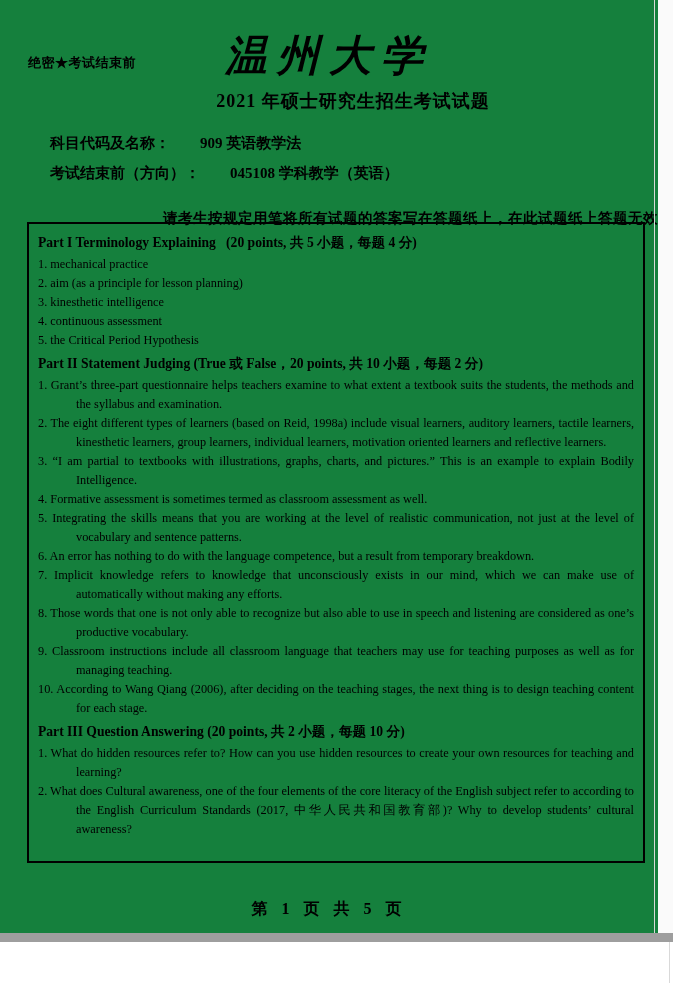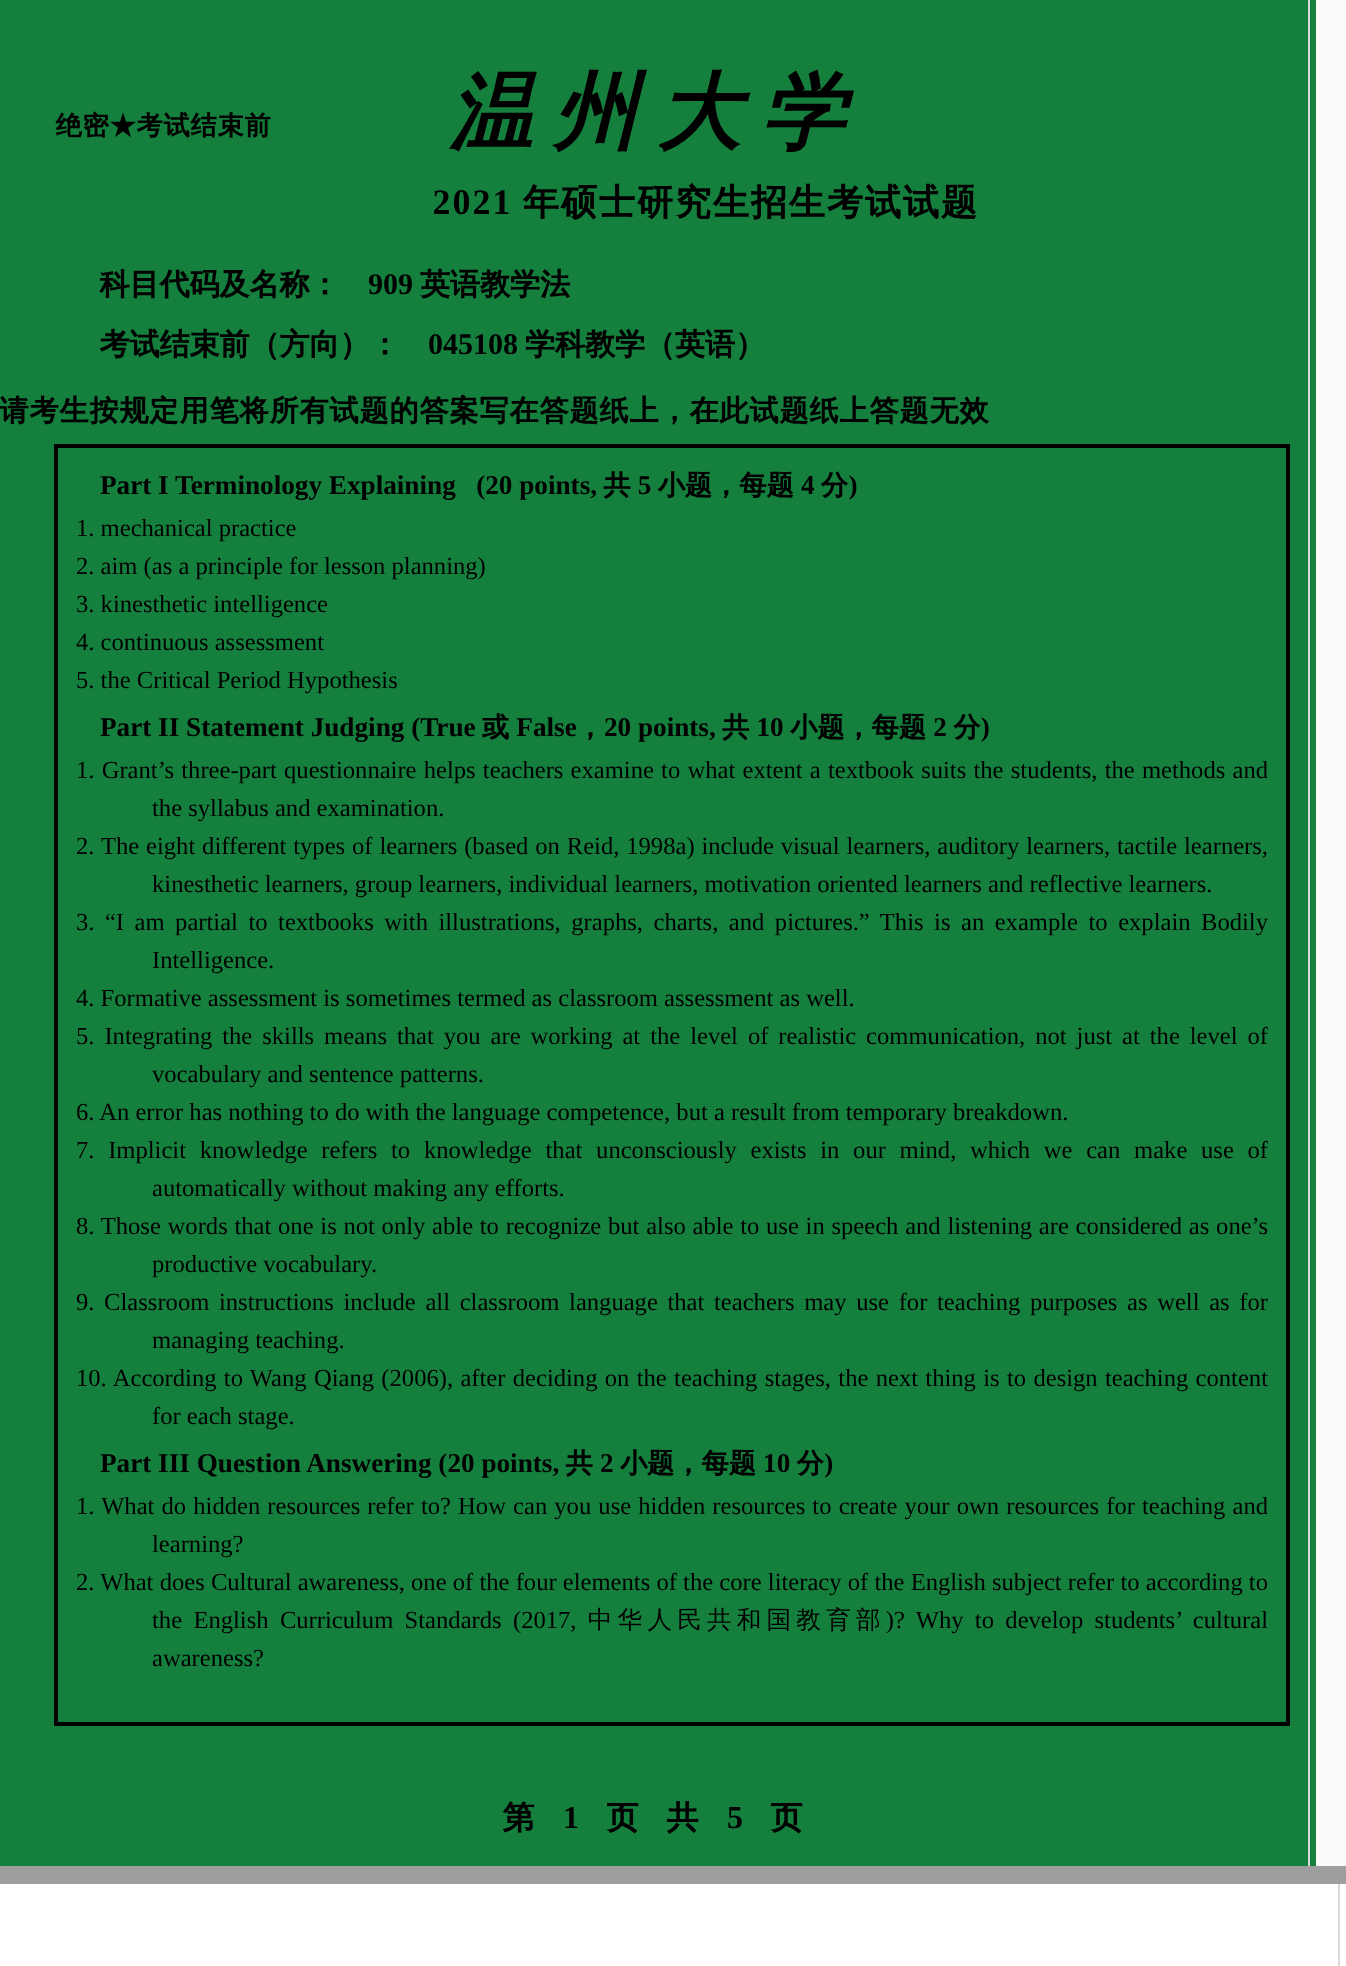--- a/index.html
+++ b/index.html
@@ -27,33 +27,33 @@
     font-family:Liberation Mono, monospace;
     font-size:42px; font-weight:bold; font-style:italic;
     letter-spacing:10px; line-height:50px;
   }
   .exam-title {
     text-align:center; font-size:18px; font-weight:bold;
     margin-top:6px; letter-spacing:1px; line-height:22px;padding-left:48px;
   }
   .meta { margin:16px 0 0 50px; font-size:15px; font-weight:bold; line-height:30px; }
   .meta-line span { white-space:pre; }
-  .meta-value { margin-left:14px; }
+  .meta-value { margin-left:30px; }
   .instruction {
-    text-align:left; font-size:14.5px; font-weight:bold;
-    margin-top:9px; line-height:18px; letter-spacing:0.5px;
+    text-align:right; font-size:14.5px; font-weight:bold;
+    margin-top:21px; line-height:18px; letter-spacing:0.5px;
   }
   .qbox {
     position:absolute; left:27px; top:222px; width:618px; height:641px;
     border:2px solid #000; box-sizing:border-box;
     padding:5px 9px 3px 9px; overflow:hidden;
   }
   .sec-h {
     font-size:13.6px; font-weight:bold; line-height:19px;
-    margin:4px 0 3px 12px; white-space:pre-wrap;
+    margin:4px 0 3px 0; white-space:pre-wrap;
   }
   .q-item {
     font-size:12.3px; line-height:19px; text-align:justify;
     padding-left:38px; text-indent:-38px; margin:0;
   }
   .footer {
     position:absolute; top:899px; left:0; width:100%;
     text-align:center; font-size:16px; font-weight:bold; letter-spacing:5px;
   }
   .separator { width:673px; height:9px; background:#9e9e9e; }

